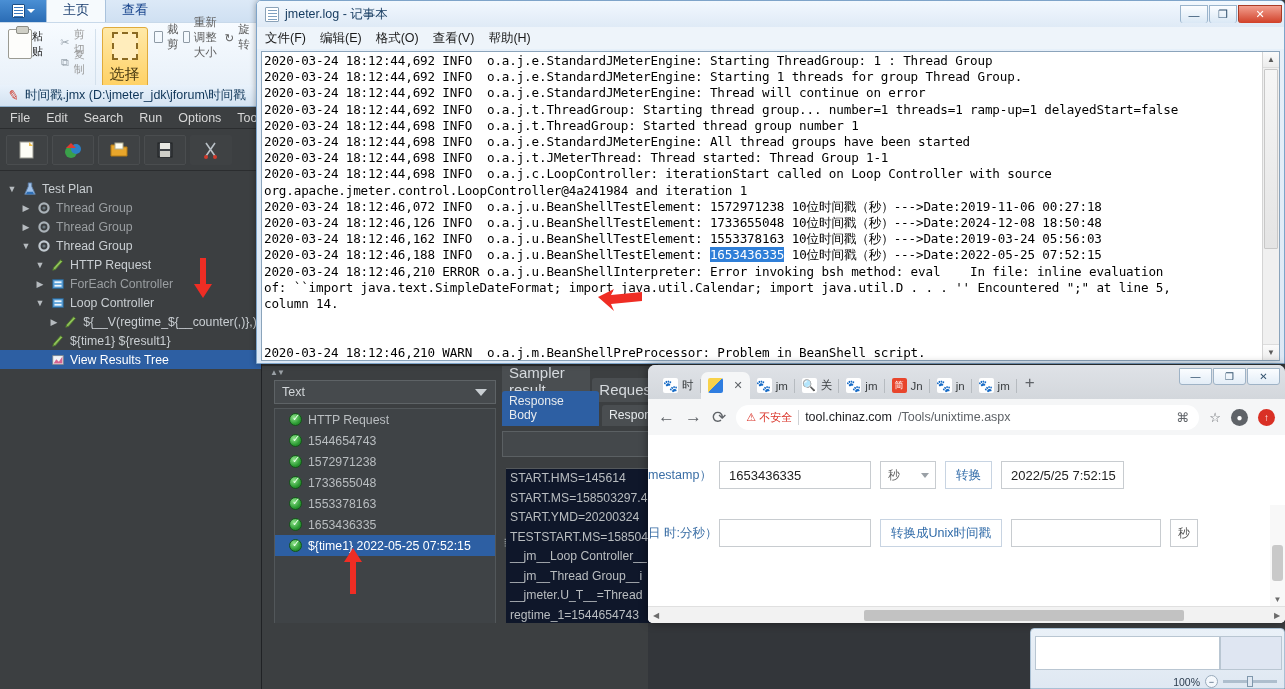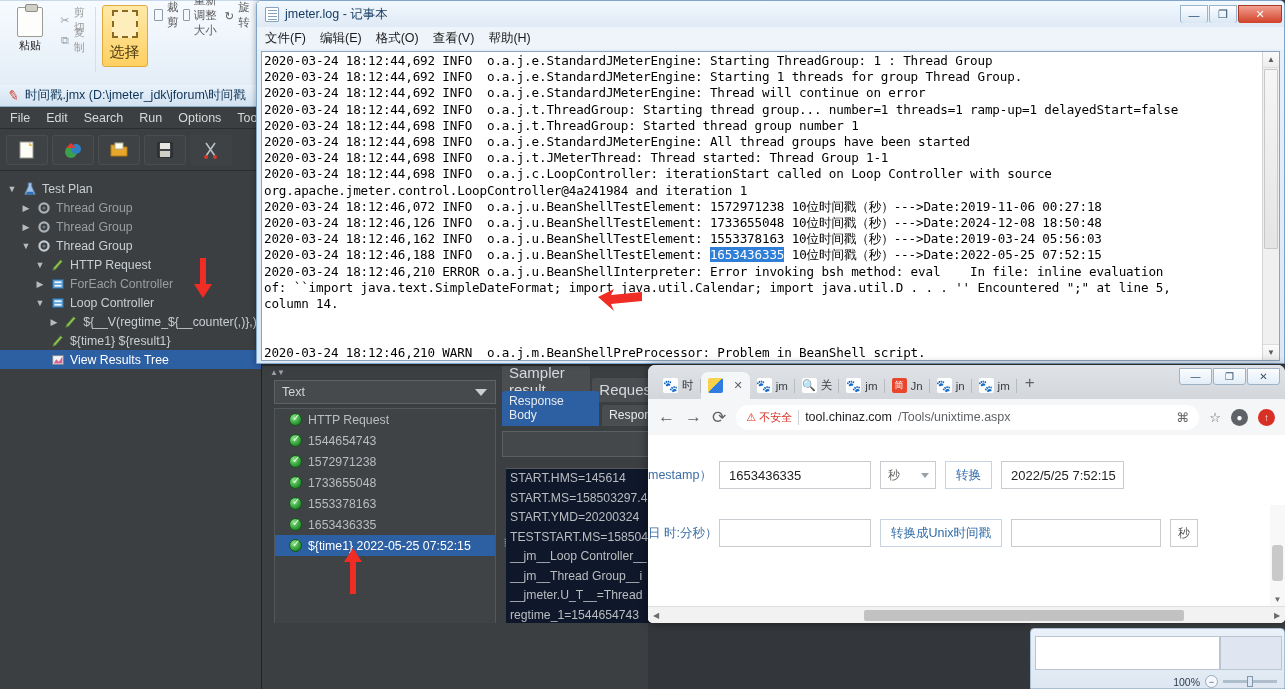--- a/index.html
+++ b/index.html
@@ -21,21 +21,21 @@
   .paint-appbtn .sheet:before{content:"";position:absolute;left:1px;top:2px;width:9px;height:1px;background:#3b79bd;
       box-shadow:0 3px 0 #3b79bd,0 6px 0 #3b79bd,0 9px 0 #3b79bd;}
   .paint-appbtn .car{width:0;height:0;border-left:4px solid transparent;border-right:4px solid transparent;border-top:4px solid #fff;}
   .paint-tab{ padding:2px 16px 3px; font-size:13px; color:#15428b; }
   .paint-tab.active{ background:#f6fafd; border:1px solid #a9c2dc; border-bottom:none;
       border-radius:3px 3px 0 0; color:#1b3e6f;}
   .paint-ribbon{ height:74px; display:flex; background:linear-gradient(#f7fbff,#e6eff8); padding:4px 0 0 4px;
       border-top:1px solid #c8d9ea;}
   .rib-group{ display:flex; flex-direction:column; align-items:center; padding:0 4px; }
   .rib-sep{ width:1px; background:#d3e0ec; margin:2px 2px; }
-  .clip-big{ display:flex; flex-direction:column; align-items:center; width:44px; }
+  .clip-big{ display:flex; align-items:center; width:44px; }
   .clip-icon{ width:26px; height:30px; background:#fdfdfb; border:1px solid #9b9b93; border-radius:2px;
       position:relative; margin-top:2px;}
   .clip-icon:before{content:"";position:absolute;left:7px;top:-4px;width:11px;height:6px;background:#cfcfc6;
       border:1px solid #8d8d85;border-radius:2px;}
   .clip-label{ font-size:11px; color:#222; margin-top:1px;}
   .mini-row{ display:flex; align-items:center; gap:4px; font-size:11px; color:#9a9a9a; height:20px; }
   .mini-row .gl{ width:14px; text-align:center; font-size:11px; color:#9aa4ad;}
   .sel-btn{ width:46px; height:62px; background:linear-gradient(#ffe9a8,#ffd062);
       border:1px solid #e0ab3c; border-radius:3px; display:flex; flex-direction:column;
       align-items:center; justify-content:center; }
@@ -211,20 +211,28 @@
   .dark-fill2{ position:absolute; left:648px; top:623px; width:382px; height:66px; background:#33363a; }
 
   svg { display:block; }
 </style>
 </head>
 <body>
 
 <div id="root">
 
   <div class="paint-win">
+    <div class="paint-tabrow">
+      <div class="paint-appbtn">
+        <span class="sheet"></span>
+        <span class="car"></span>
+      </div>
+      <div class="paint-tab active">主页</div>
+      <div class="paint-tab">查看</div>
+    </div>
     <div class="paint-ribbon">
       <div class="rib-group">
         <div class="clip-big">
           <span class="clip-icon"></span>
           <span class="clip-label">粘贴</span>
         </div>
       </div>
       <div class="rib-group" style="justify-content:flex-start;padding-top:5px;">
         <div class="mini-row">
           <span class="gl">✂</span>

